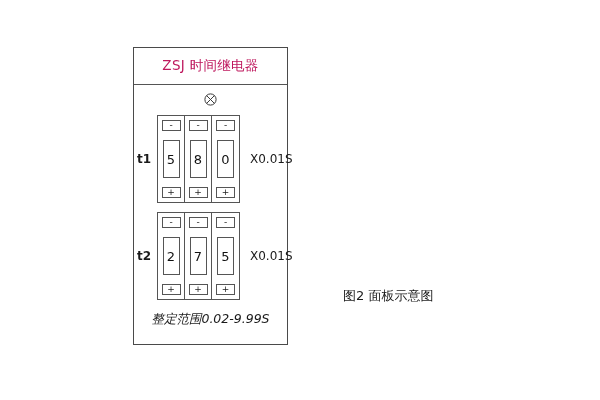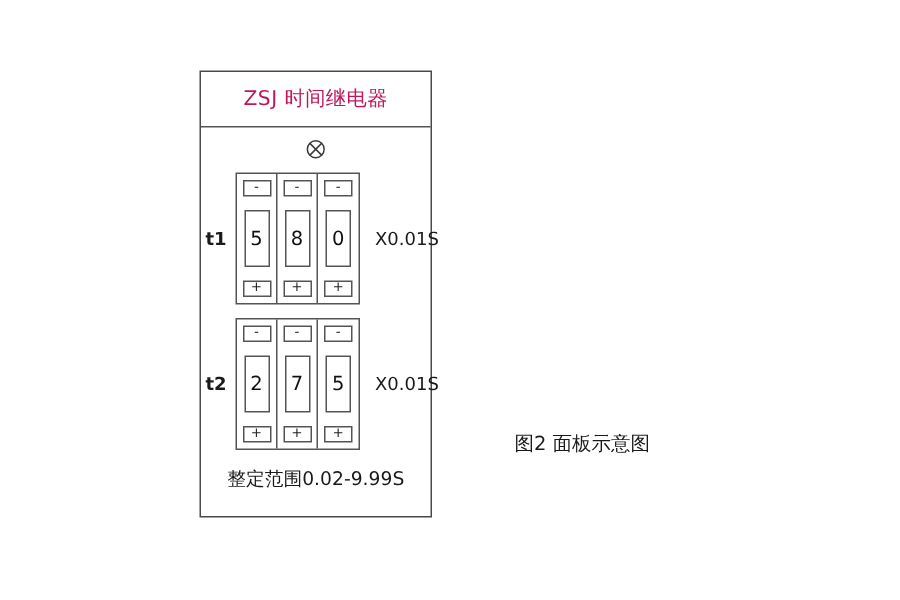--- a/index.html
+++ b/index.html
@@ -133,20 +133,21 @@
 
   
   #range-row {
     margin-top: 8px;
     text-align: center;
   }
   #range-text {
     font-size: 12.5px;
     color: #1a1a1a;
     white-space: nowrap;
+    font-style: italic;
   }
 
   
   #caption {
     position: absolute;
     left: 343px;
     top: 275px;
     font-size: 13px;
     color: #1a1a1a;
     white-space: nowrap;

